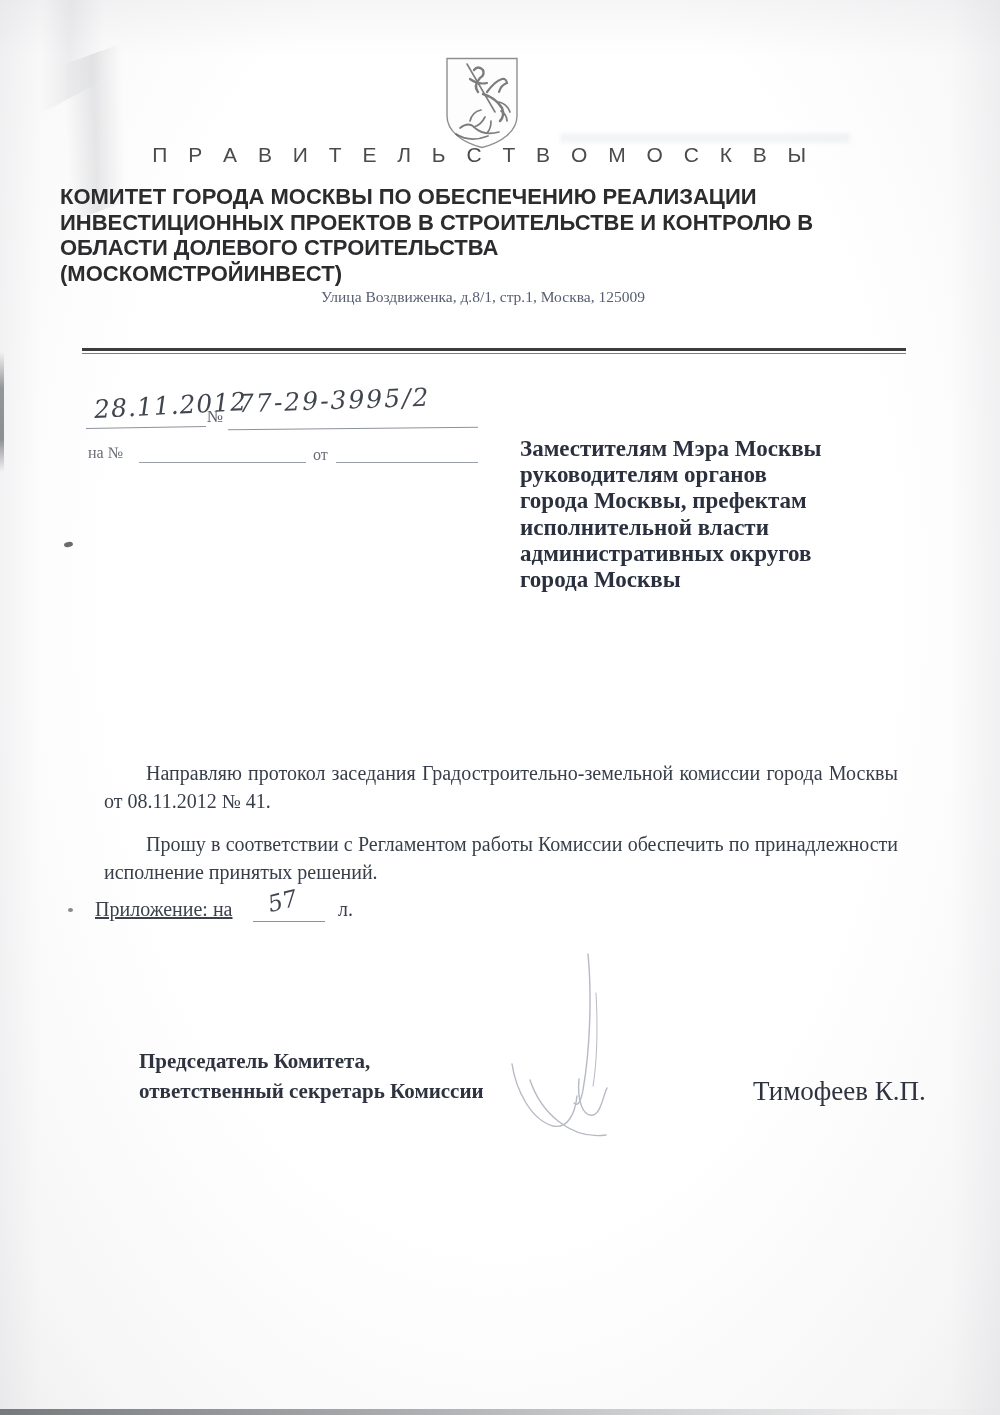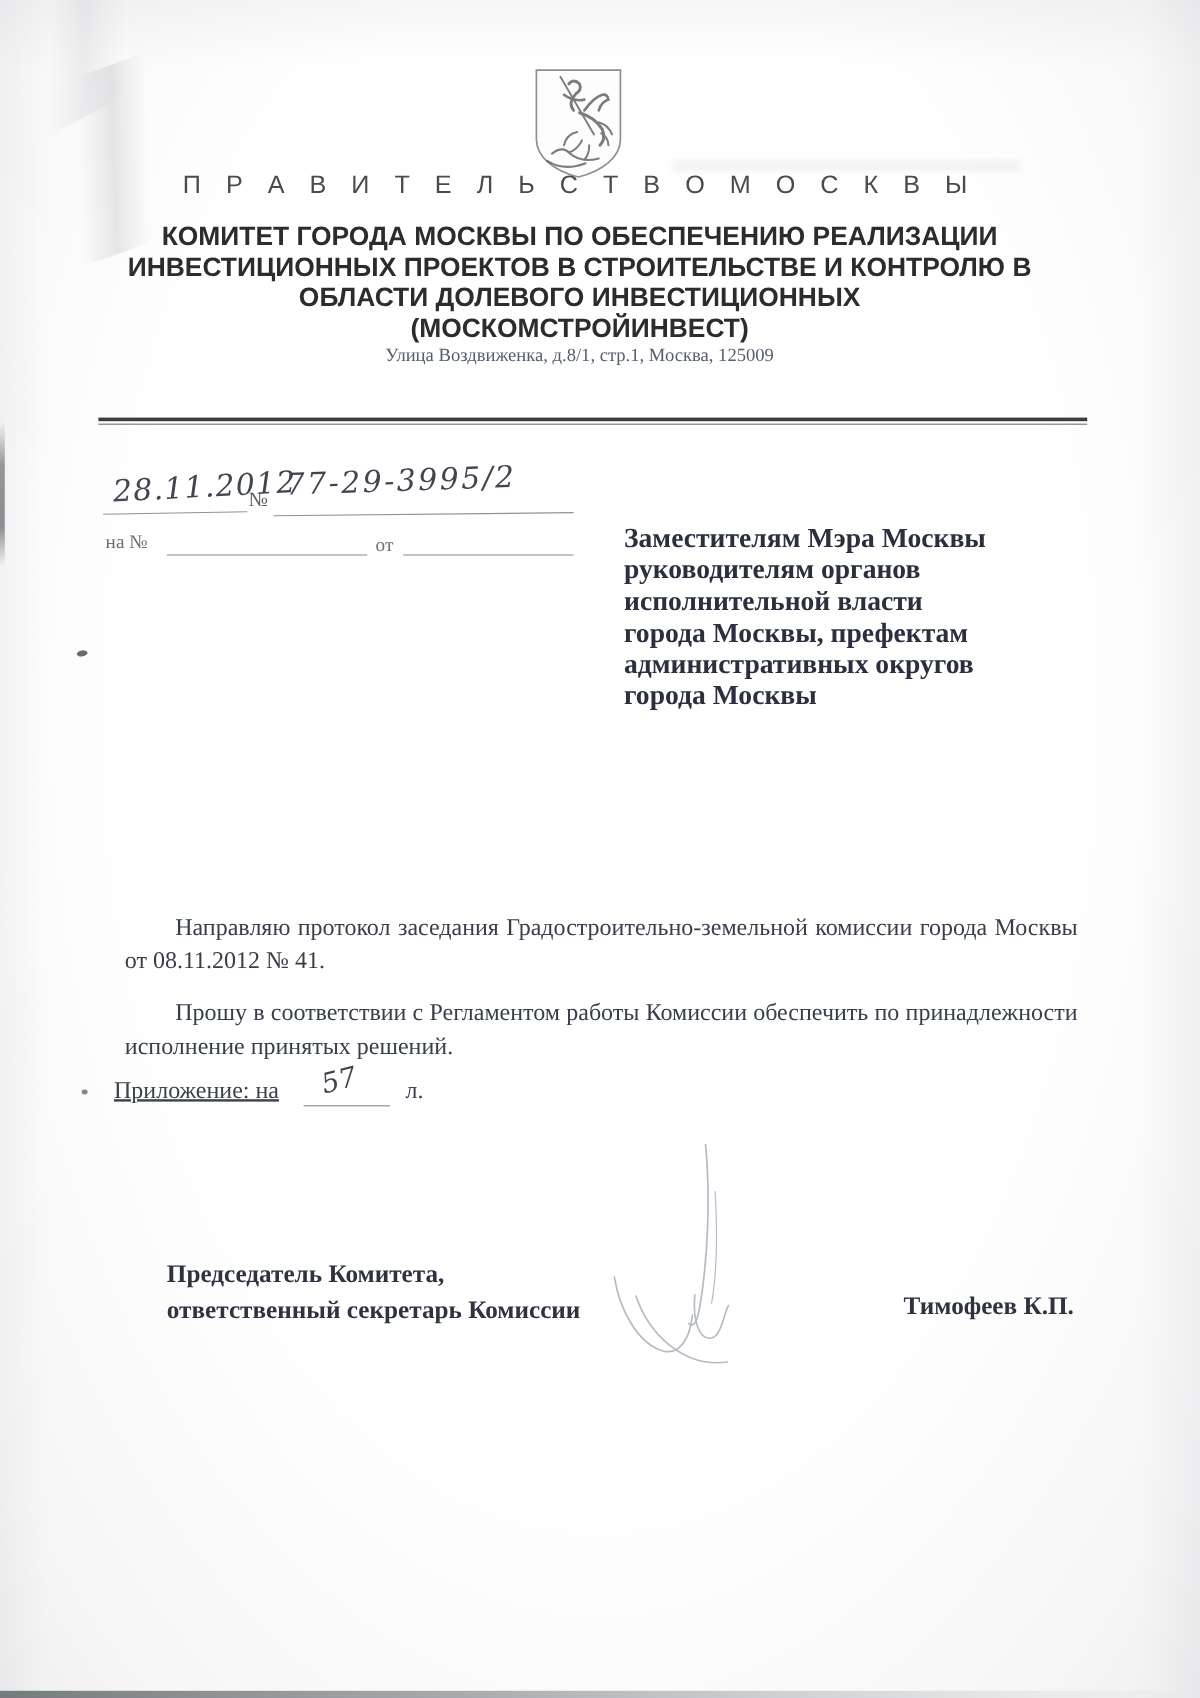--- a/index.html
+++ b/index.html
@@ -30,21 +30,21 @@
   .spot-1 { left:64px; top:542px; width:9px; height:5px; opacity:.75; transform:rotate(-10deg); }
   .spot-2 { left:68px; top:908px; width:5px; height:4px; opacity:.6; }
   .ghost-line { position:absolute; left:560px; top:133px; width:290px; height:10px;
     background:rgba(140,145,155,0.10); filter:blur(2px); }
 
   
   .emblem { left:442px; top:54px; width:80px; height:99px; }
   .gov-line { left:0; top:143px; width:966px; text-align:center;
     font-family:"Liberation Sans", sans-serif; font-size:21px; letter-spacing:7.5px;
     color:#4b4b4d; white-space:nowrap; }
-  .committee { left:60px; top:184px; width:846px; text-align:center;
+  .committee { left:60px; top:184px; width:846px; text-align:left;
     font-family:"Liberation Sans", sans-serif; font-weight:bold; font-size:22px;
     line-height:25.5px; color:#2c2c2e; }
   .addr { left:60px; top:289px; width:846px; text-align:center;
     font-size:15.5px; line-height:16.5px; color:#555e70; }
   .rule { left:82px; top:348px; width:824px; }
   .rule .r1 { height:3px; background:#3c3c3e; }
   .rule .r2 { height:1px; background:#7d7d80; margin-top:2px; }
 
   
   .hand { font-style:italic; color:#41454f; font-family:"DejaVu Serif", serif; }
@@ -68,21 +68,21 @@
   .body-text p { margin:16px; text-indent:42px; }
 
   .att-label { left:95px; top:898px; font-size:20px; color:#3c414c;text-decoration:underline; }
   .hw-pages { left:268px; top:888px; font-size:23px; transform:rotate(-14deg); }
   .u-att { left:253px; top:921px; width:72px; border-bottom:1.5px solid #8d919a; }
   .att-units { left:338px; top:898px; font-size:20px; color:#3c414c; }
 
   
   .sig-title { left:95px; top:1046px; width:480px; font-weight:bold;
     font-size:21px; line-height:30px; color:#2e333f;margin-left:44px; }
-  .sig-name { left:753px; top:1076px; font-weight:bold; font-size:21px; color:#2e333f; }
+  .sig-name { left:753px; top:1076px; font-weight:normal; font-size:27px; color:#2e333f; }
   .sig-scribble { left:500px; top:938px; width:165px; height:235px; }
 
   
   .footer { left:95px; top:1277px; font-size:17.5px; line-height:26px; color:#565b64; }
 </style>
 </head>
 <body>
 
 <div class="page">
 
@@ -110,21 +110,21 @@
         <path d="M14,80 q14,9 32,2" stroke-width="1.7"></path>
       </g>
     </svg>
   </div>
 
   <div class="abs gov-line">П Р А В И Т Е Л Ь С Т В О  М О С К В Ы</div>
 
   <div class="abs committee">
     <div>КОМИТЕТ ГОРОДА МОСКВЫ ПО ОБЕСПЕЧЕНИЮ РЕАЛИЗАЦИИ</div>
     <div>ИНВЕСТИЦИОННЫХ ПРОЕКТОВ В СТРОИТЕЛЬСТВЕ И КОНТРОЛЮ В</div>
-    <div>ОБЛАСТИ ДОЛЕВОГО ИНВЕСТИЦИОННЫХ</div>
+    <div>ОБЛАСТИ ДОЛЕВОГО СТРОИТЕЛЬСТВА</div>
     <div>(МОСКОМСТРОЙИНВЕСТ)</div>
   </div>
 
   <div class="abs addr">
     <div>Улица Воздвиженка, д.8/1, стр.1, Москва, 125009</div>
   </div>
 
   <div class="abs rule">
     <div class="r1"></div>
       <div class="r2"></div>
@@ -137,22 +137,22 @@
   <div class="abs u-num"></div>
 
   <div class="abs na-label">на №</div>
   <div class="abs u-na"></div>
   <div class="abs ot-label">от</div>
   <div class="abs u-ot"></div>
 
   <div class="abs recipient">
     <div>Заместителям Мэра Москвы</div>
     <div>руководителям органов</div>
+    <div>города Москвы, префектам</div>
     <div>исполнительной власти</div>
-    <div>города Москвы, префектам</div>
     <div>административных округов</div>
     <div>города Москвы</div>
   </div>
 
   <div class="abs body-text">
     <p>Направляю протокол заседания Градостроительно-земельной комиссии города Москвы от 08.11.2012 № 41.</p>
     <p>Прошу в соответствии с Регламентом работы Комиссии обеспечить по принадлежности исполнение принятых решений.</p>
   </div>
 
   <div class="abs att-label">Приложение: на</div>

